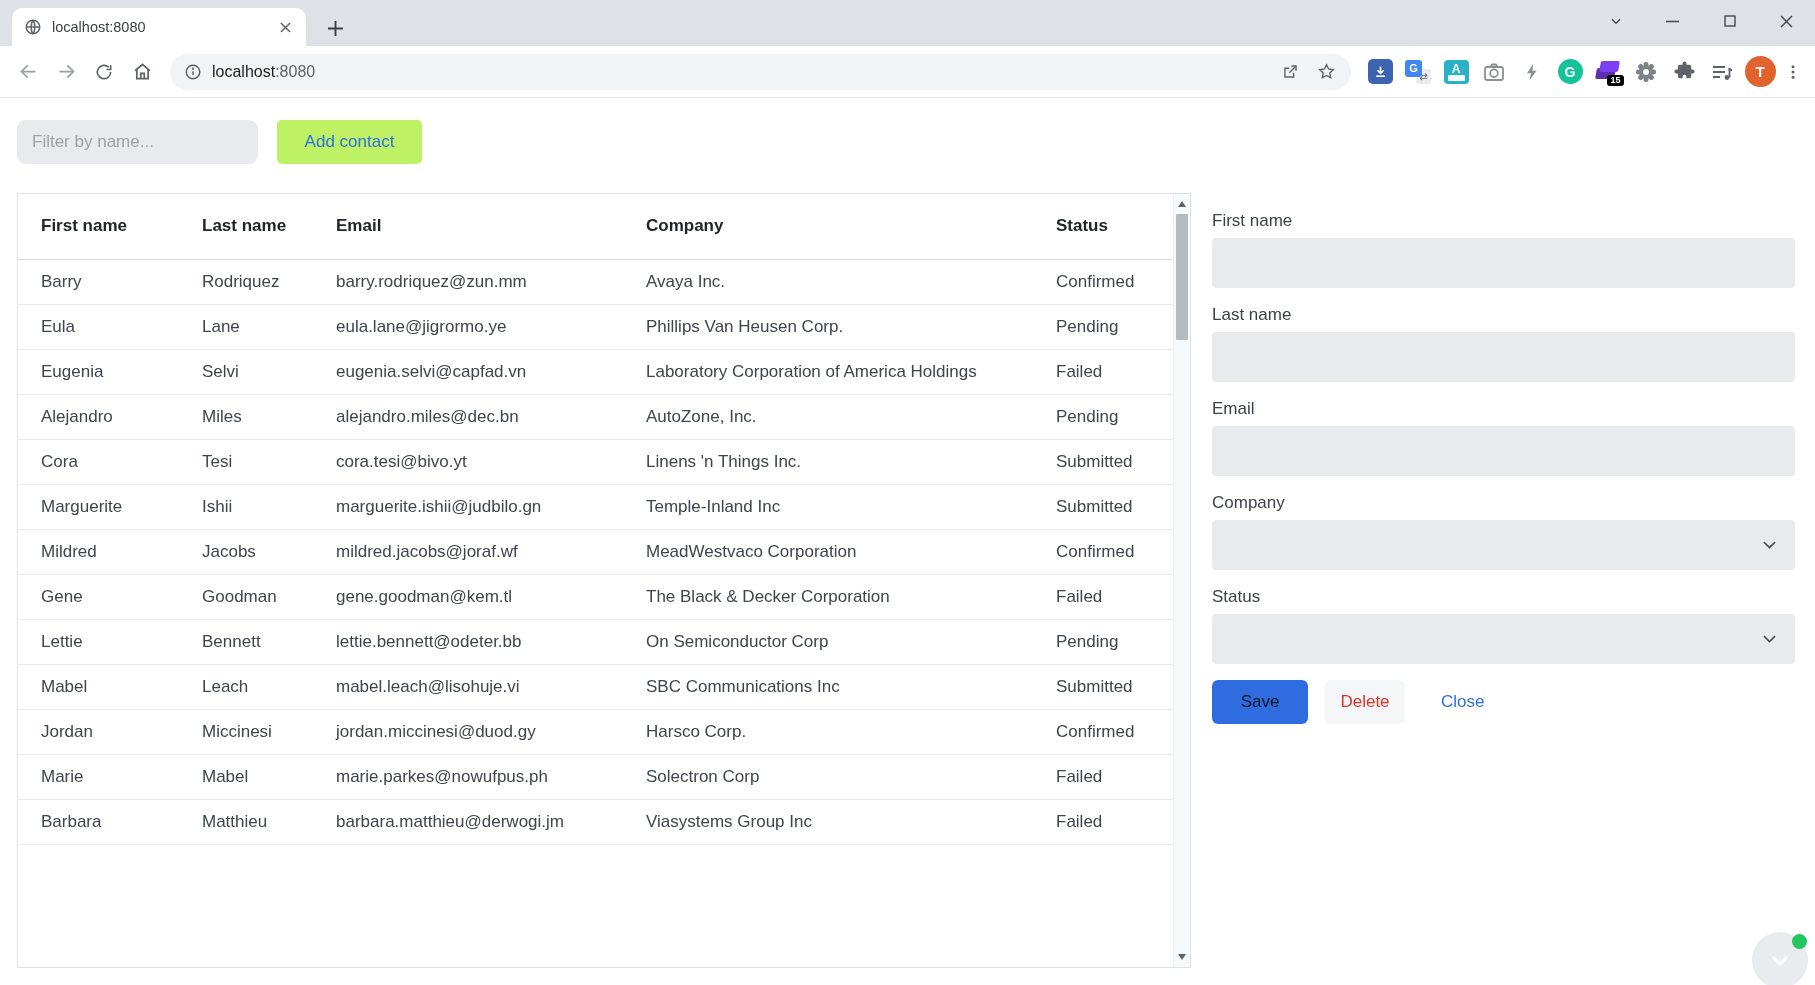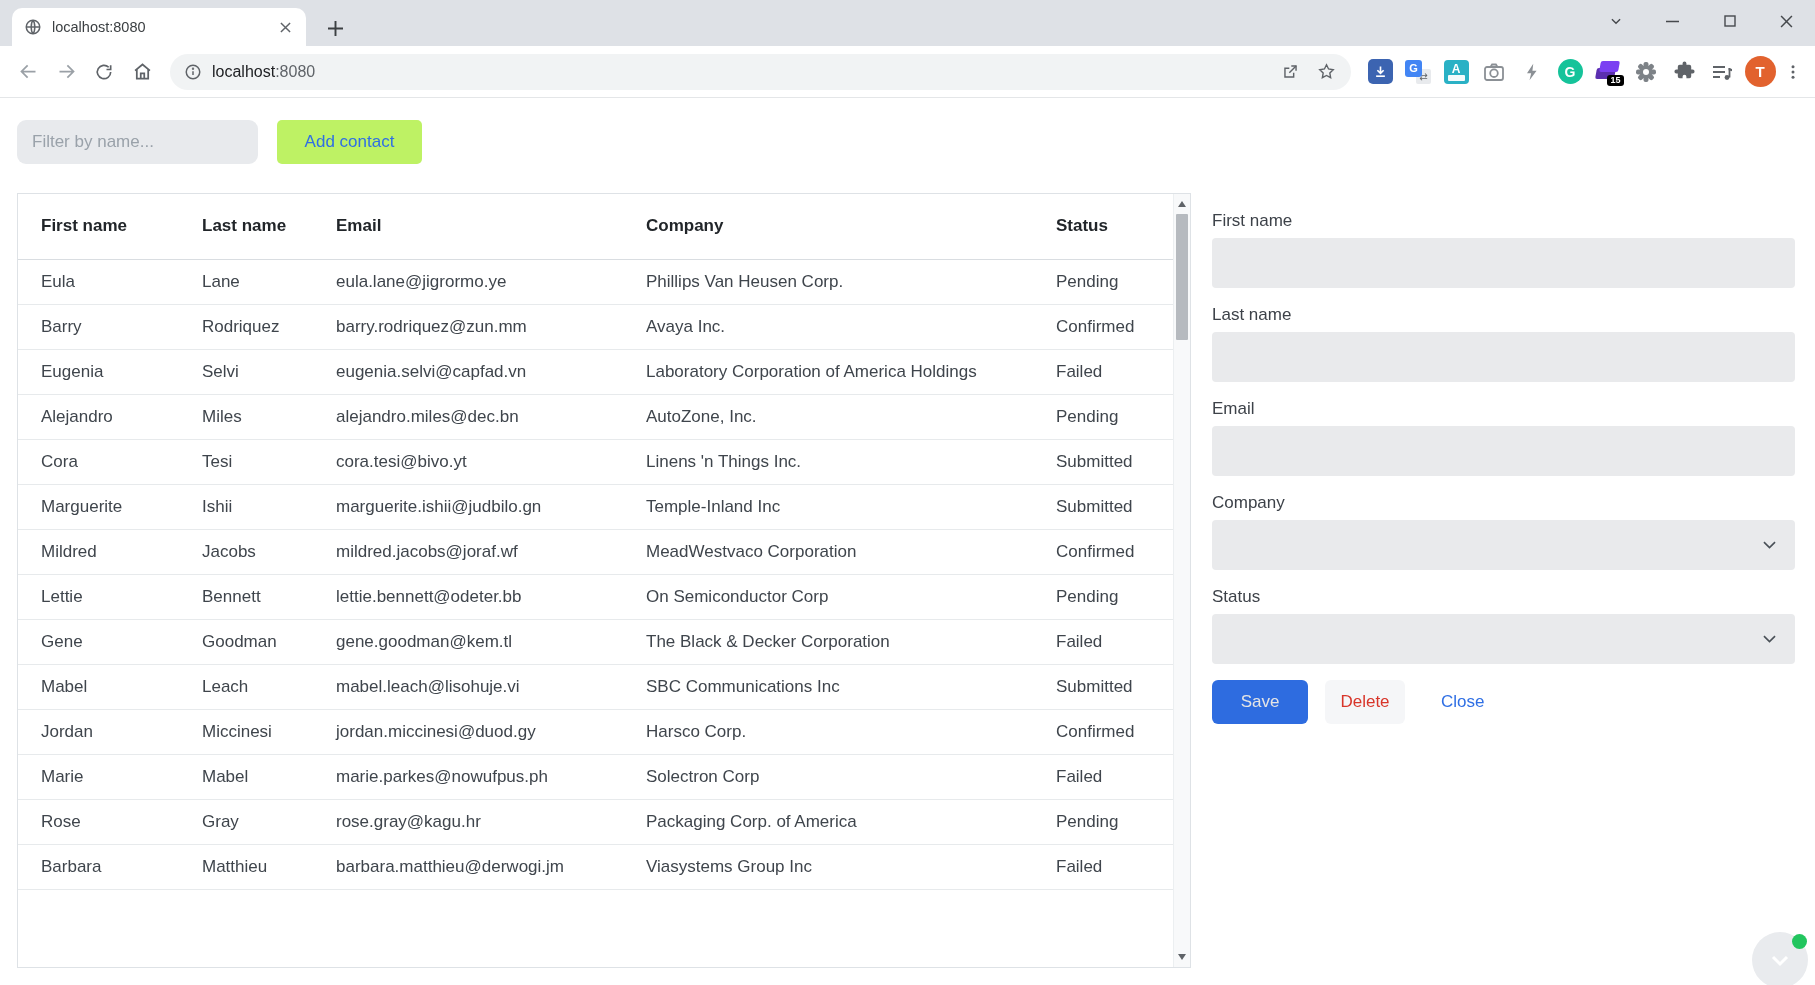--- a/index.html
+++ b/index.html
@@ -93,21 +93,21 @@
     width:583px;height:50px;background:var(--field-bg);border:none;border-radius:4px;
     margin-bottom:16px;padding:0 14px;font-size:17px;color:#202124;outline:none;font-family:inherit;
   }
   .f-select{
     width:583px;height:50px;background:var(--field-bg);border-radius:4px;margin-bottom:16px;
     position:relative;display:flex;align-items:center;padding:0 14px;font-size:17px;color:#202124;
   }
   .f-select .chev{position:absolute;right:16px;top:15px;color:#495057;display:flex;}
   .btn-row{display:flex;align-items:center;margin-top:2px;}
   .btn{height:44px;border:none;border-radius:6px;font-size:17px;font-family:inherit;cursor:pointer;}
-  .btn-save{width:96px;background:var(--save-blue);color:#e5e5e5;font-weight:500;}
+  .btn-save{width:96px;background:var(--save-blue);color:#0f172a;font-weight:500;}
   .btn-delete{width:80px;background:#f5f6f8;color:var(--danger-red);margin-left:17px;}
   .btn-close{background:transparent;color:var(--accent-blue);margin-left:26px;padding:0 10px;}
   
   .float-widget{
     position:absolute;left:1752px;top:834px;width:56px;height:56px;border-radius:50%;
     background:#e9ebee;display:flex;align-items:center;justify-content:center;color:#fff;
   }
   .float-widget .dot{position:absolute;right:1px;top:2px;width:15px;height:15px;border-radius:50%;background:var(--badge-green);}
 </style>
 </head>
@@ -308,34 +308,34 @@
           <tr>
             <th>First name</th>
             <th>Last name</th>
             <th>Email</th>
             <th>Company</th>
             <th>Status</th>
           </tr>
         </thead>
       <tbody>
           <tr>
+            <td>Barry</td>
+            <td>Rodriquez</td>
+            <td>barry.rodriquez@zun.mm</td>
+            <td>Avaya Inc.</td>
+            <td>Confirmed</td>
+          </tr>
+          <tr>
             <td>Eula</td>
             <td>Lane</td>
             <td>eula.lane@jigrormo.ye</td>
             <td>Phillips Van Heusen Corp.</td>
             <td>Pending</td>
           </tr>
           <tr>
-            <td>Barry</td>
-            <td>Rodriquez</td>
-            <td>barry.rodriquez@zun.mm</td>
-            <td>Avaya Inc.</td>
-            <td>Confirmed</td>
-          </tr>
-          <tr>
             <td>Eugenia</td>
             <td>Selvi</td>
             <td>eugenia.selvi@capfad.vn</td>
             <td>Laboratory Corporation of America Holdings</td>
             <td>Failed</td>
           </tr>
           <tr>
             <td>Alejandro</td>
             <td>Miles</td>
             <td>alejandro.miles@dec.bn</td>
@@ -357,60 +357,53 @@
             <td>Submitted</td>
           </tr>
           <tr>
             <td>Mildred</td>
             <td>Jacobs</td>
             <td>mildred.jacobs@joraf.wf</td>
             <td>MeadWestvaco Corporation</td>
             <td>Confirmed</td>
           </tr>
           <tr>
+            <td>Gene</td>
+            <td>Goodman</td>
+            <td>gene.goodman@kem.tl</td>
+            <td>The Black &amp; Decker Corporation</td>
+            <td>Failed</td>
+          </tr>
+          <tr>
             <td>Lettie</td>
             <td>Bennett</td>
             <td>lettie.bennett@odeter.bb</td>
             <td>On Semiconductor Corp</td>
             <td>Pending</td>
           </tr>
           <tr>
-            <td>Gene</td>
-            <td>Goodman</td>
-            <td>gene.goodman@kem.tl</td>
-            <td>The Black &amp; Decker Corporation</td>
-            <td>Failed</td>
-          </tr>
-          <tr>
             <td>Mabel</td>
             <td>Leach</td>
             <td>mabel.leach@lisohuje.vi</td>
             <td>SBC Communications Inc</td>
             <td>Submitted</td>
           </tr>
           <tr>
             <td>Jordan</td>
             <td>Miccinesi</td>
             <td>jordan.miccinesi@duod.gy</td>
             <td>Harsco Corp.</td>
             <td>Confirmed</td>
           </tr>
           <tr>
             <td>Marie</td>
             <td>Mabel</td>
             <td>marie.parkes@nowufpus.ph</td>
             <td>Solectron Corp</td>
             <td>Failed</td>
-          </tr>
-          <tr>
-            <td>Rose</td>
-            <td>Gray</td>
-            <td>rose.gray@kagu.hr</td>
-            <td>Packaging Corp. of America</td>
-            <td>Pending</td>
           </tr>
           <tr>
             <td>Barbara</td>
             <td>Matthieu</td>
             <td>barbara.matthieu@derwogi.jm</td>
             <td>Viasystems Group Inc</td>
             <td>Failed</td>
           </tr>
         </tbody>
     </table>

